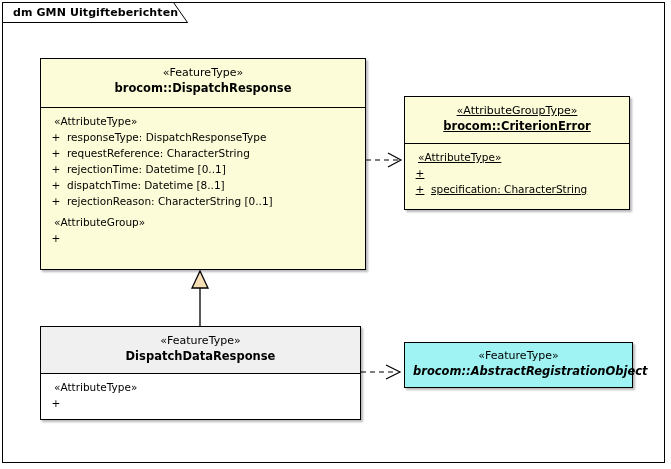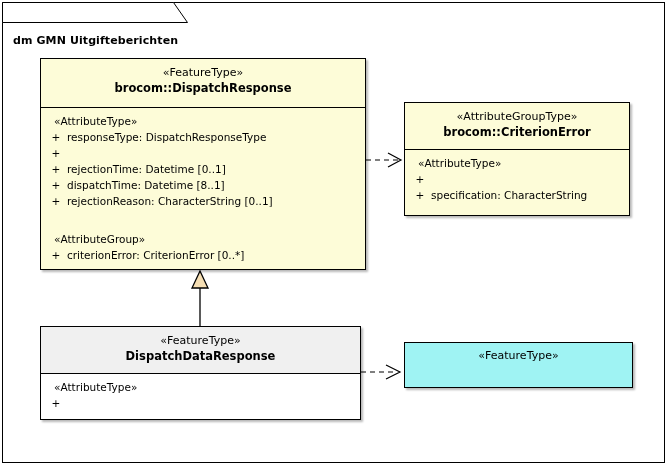--- a/index.html
+++ b/index.html
@@ -44,21 +44,20 @@
   }
   #title-tab .tab-label {
     position: absolute;
     left: 11px;
     top: 4px;
     font-size: 11px;
     font-weight: bold;
     color: #000000;
     white-space: nowrap;
     letter-spacing: 0.1px;
-    margin-top: 28px;
   }
 
   
   .uml-class {
     position: absolute;
     box-sizing: border-box;
     border: 1.5px solid #000000;
     box-shadow: 2px 2px 2px rgba(0,0,0,0.28);
     z-index: 3;
   }
@@ -170,42 +169,42 @@
     <div class="class-name">brocom::DispatchResponse</div>
   </div>
   <div class="uml-body fill-yellow-body">
     <div class="group-label">«AttributeType»</div>
     <div class="attr-row">
       <span class="attr-vis">+</span>
       <span class="attr-text">responseType: DispatchResponseType</span>
     </div>
     <div class="attr-row">
       <span class="attr-vis">+</span>
+      <span class="attr-text">requestReference: CharacterString</span>
     </div>
     <div class="attr-row">
       <span class="attr-vis">+</span>
       <span class="attr-text">rejectionTime: Datetime [0..1]</span>
     </div>
     <div class="attr-row">
       <span class="attr-vis">+</span>
       <span class="attr-text">dispatchTime: Datetime [8..1]</span>
     </div>
     <div class="attr-row">
       <span class="attr-vis">+</span>
       <span class="attr-text">rejectionReason: CharacterString [0..1]</span>
     </div>
-    <div class="group-label" style="margin-top:22px;">«AttributeGroup»</div>
-    <div class="attr-row">
-      <span class="attr-vis">+</span>
-      <span class="attr-text">criterionError: CriterionError [0..*]</span>
-    </div>
-  </div>
-</div>
-
-<div class="uml-class fill-yellow" style="left:404px; top:102px; width:226px; height:114px;">
+    <div class="group-label" style="margin-top:5px;">«AttributeGroup»</div>
+    <div class="attr-row">
+      <span class="attr-vis">+</span>
+    </div>
+  </div>
+</div>
+
+<div class="uml-class fill-yellow" style="left:404px; top:96px; width:226px; height:114px;text-decoration:underline;">
   <div class="uml-header" style="height:47px;">
     <div class="stereotype">«AttributeGroupType»</div>
     <div class="class-name">brocom::CriterionError</div>
   </div>
   <div class="uml-body fill-yellow-body">
     <div class="group-label">«AttributeType»</div>
     <div class="attr-row">
       <span class="attr-vis">+</span>
     </div>
     <div class="attr-row">
@@ -224,14 +223,15 @@
     <div class="group-label">«AttributeType»</div>
     <div class="attr-row">
       <span class="attr-vis">+</span>
     </div>
   </div>
 </div>
 
 <div class="uml-class fill-cyan" style="left:404px; top:342px; width:229px; height:46px;">
   <div class="uml-header no-border" style="height:46px; padding-top:5px;">
     <div class="stereotype">«FeatureType»</div>
+    <div class="class-name abstract">brocom::AbstractRegistrationObject</div>
   </div>
 </div>
 
 </body></html>

